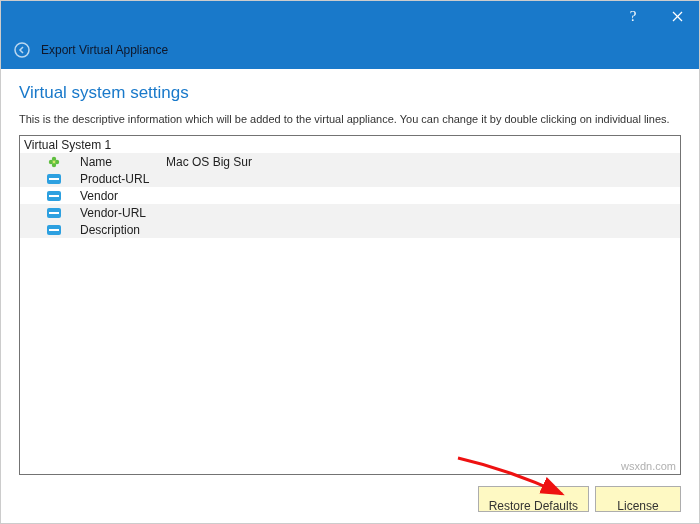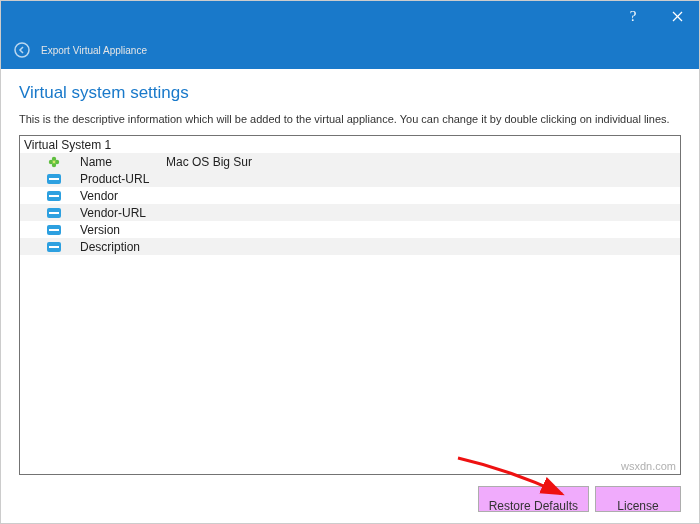--- a/index.html
+++ b/index.html
@@ -2,36 +2,36 @@
 <html><head>
 <meta charset="utf-8">
 <style>
   * { box-sizing: border-box; margin: 0; padding: 0; font-family: "Segoe UI", Tahoma, sans-serif; }
   html, body { width: 700px; height: 524px; overflow: hidden; background: #fff; }
   .window { width: 700px; height: 524px; background: #fff; display: flex; flex-direction: column; border: 1px solid #ccc; }
   .titlebar { height: 30px; background: #1979ca; display: flex; align-items: center; justify-content: flex-end; color: #fff; }
   .titlebar .tbtn { width: 44px; height: 30px; display: flex; align-items: center; justify-content: center; font-size: 14px; cursor: pointer; }
   .titlebar .tbtn.help { font-family: Georgia, serif; font-size: 15px; }
   .titlebar .tbtn svg { stroke: #fff; stroke-width: 1.2; }
-  .header { height: 38px; background: #1979ca; display: flex; align-items: center; padding: 0 12px; color: #e5e5e5; font-size: 10px; }
+  .header { height: 38px; background: #1979ca; display: flex; align-items: center; padding: 0 12px; color: #0f172a; font-size: 12px; }
   .header .back { width: 18px; height: 18px; margin-right: 10px; display: flex; align-items: center; justify-content: center; opacity: 0.7; cursor: pointer; }
   .header .back svg { stroke: #fff; stroke-width: 1.5; fill: none; }
   .content { flex: 1; padding: 14px 18px 0 18px; display: flex; flex-direction: column; overflow: hidden; }
   .section-title { color: #1979ca; font-size: 17px; font-weight: 400; margin-bottom: 10px; }
   .section-desc { font-size: 11px; color: #333; margin-bottom: 10px; }
   .list { flex: 1; border: 1px solid #737373; background: #fff; overflow: auto; font-size: 12px; color: #222; }
   .row { display: flex; align-items: center; height: 17px; padding: 0 4px; }
   .row.group { background: #fff; font-weight: 400; }
   .row.alt { background: #f2f2f2; }
   .row .indent { width: 22px; }
   .row .icon { width: 16px; height: 16px; margin-right: 6px; display: flex; align-items: center; justify-content: center; }
   .row .label { width: 86px; margin-left: 12px; }
   .row .value { flex: 1; }
   .footer { height: 48px; display: flex; align-items: center; justify-content: flex-end; padding: 0 18px; gap: 6px; }
-  .btn { min-width: 86px; height: 24px; border: 1px solid #adadad; background: #f0abfc; font-size: 12px; color: #333; cursor: pointer; padding: 12px 10px; }
+  .btn { min-width: 86px; height: 24px; border: 1px solid #adadad; background: #fef9c3; font-size: 12px; color: #333; cursor: pointer; padding: 12px 10px; }
   .watermark { position: fixed; right: 24px; bottom: 52px; font-size: 11px; color: #b0b0b0; pointer-events: none; }
   .arrow-overlay { position: fixed; pointer-events: none; }
   .name-icon svg { display:block; }
   .field-icon { width:14px; height:10px; background:#2da0e0; border-radius:2px; position:relative; }
   .field-icon::after { content:""; position:absolute; left:2px; right:2px; top:4px; height:2px; background:#fff; }
 </style>
 </head>
 <body>
 
 <div class="window">
@@ -103,28 +103,20 @@
 
       <div class="row alt">
         <span class="indent"></span>
         <span class="icon">
             <span class="field-icon"></span>
           </span>
         <span class="label">Vendor-URL</span>
         <span class="value"></span>
       </div>
 
-      <div class="row">
-        <span class="indent"></span>
-        <span class="icon">
-            <span class="field-icon"></span>
-          </span>
-        <span class="label">Version</span>
-        <span class="value"></span>
-      </div>
 
       <div class="row alt">
         <span class="indent"></span>
         <span class="icon">
             <span class="field-icon"></span>
           </span>
         <span class="label">Description</span>
         <span class="value"></span>
       </div>
 

